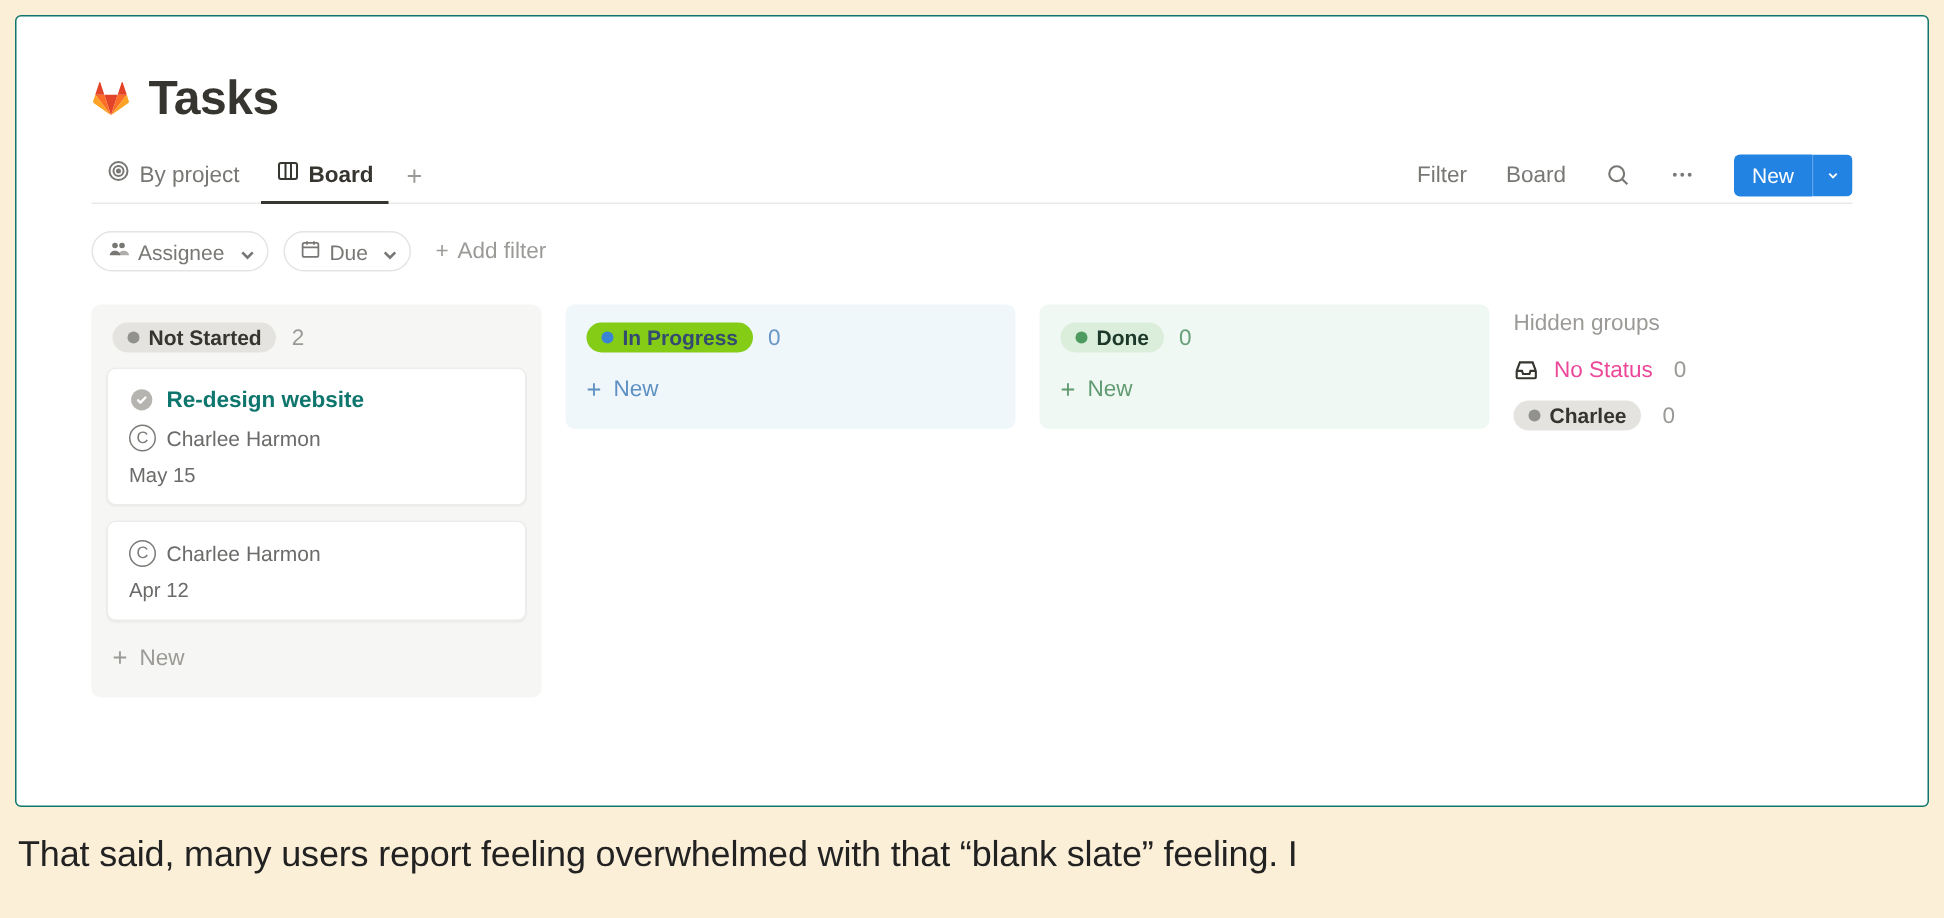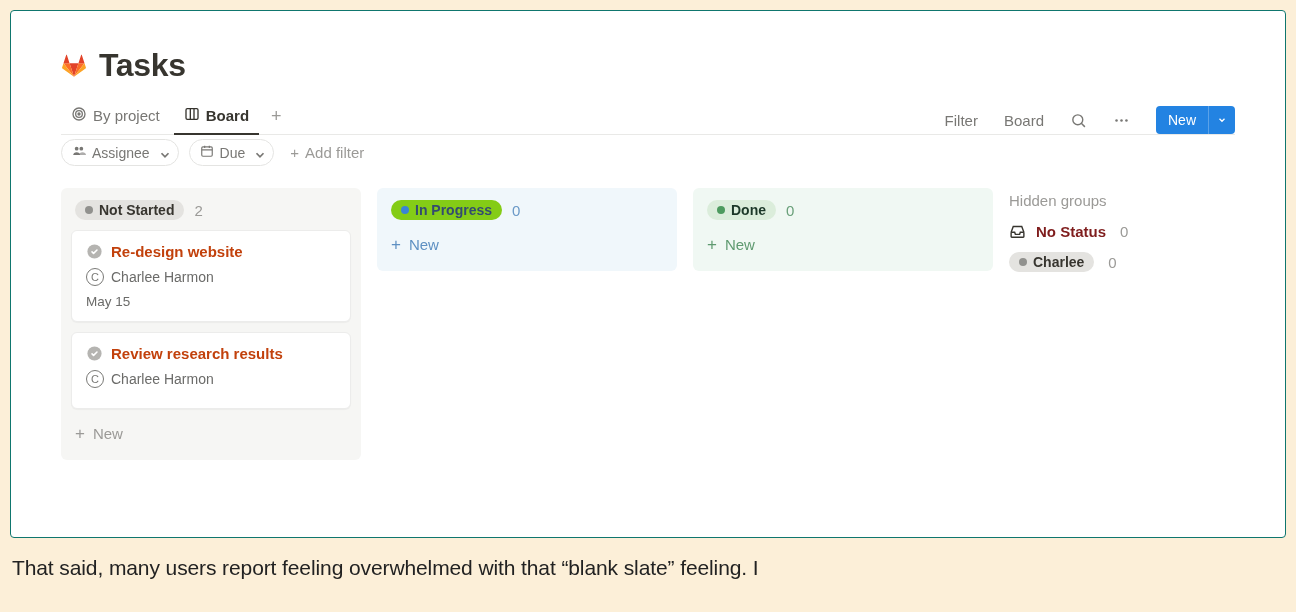--- a/index.html
+++ b/index.html
@@ -30,23 +30,23 @@
   .page-header .gitlab-icon { width: 26px; height: 26px; }
   .page-title {
     font-size: 32px;
     font-weight: 700;
     letter-spacing: -0.01em;
   }
 
   
   .tabs-row {
     display: flex;
-    align-items: flex-end;
+    align-items: center;
     border-bottom: 1px solid #e9e9e7;
-    margin-bottom: 4px;
+    margin-bottom: 18px;
   }
   .tabs-left { display: flex; align-items: center; gap: 4px; }
   .tab {
     display: flex;
     align-items: center;
     gap: 6px;
     padding: 8px 10px;
     font-size: 15px;
     color: #787774;
     cursor: pointer;
@@ -172,21 +172,21 @@
   .card {
     background: #fff;
     border: 1px solid #ececeb;
     border-radius: 6px;
     padding: 12px 14px;
     margin-bottom: 10px;
     box-shadow: 0 1px 1px rgba(15,15,15,0.04);
     cursor: pointer;
   }
   .card-title-row { display: flex; align-items: center; gap: 8px; margin-bottom: 8px; }
-  .card-title { font-size: 15px; font-weight: 600; color: #c2410c; }
+  .card-title { font-size: 15px; font-weight: 600; color: #0f766e; }
   .check-icon { color: #b5b4b1; flex:none; }
   .check-icon svg { width: 17px; height: 17px; display:block; }
   .card-assignee { display: flex; align-items: center; gap: 7px; font-size: 14px; color: #6b6b69; margin-bottom: 8px;}
   .avatar-c {
     width: 18px; height: 18px; border: 1.3px solid #7a7a77; border-radius: 50%;
     display: flex; align-items: center; justify-content: center;
     font-size: 11px; color: #7a7a77; flex:none;
   }
   .card-date { font-size: 13.5px; color: #6b6b69; }
 
@@ -203,27 +203,27 @@
   .hidden-groups {
     width: 200px;
     flex: none;
     padding-top: 4px;
   }
   .hidden-title { font-size: 15px; color: #9b9a97; margin-bottom: 14px; }
   .hidden-row {
     display: flex; align-items: center; gap: 10px;
     font-size: 15px; margin-bottom: 12px; cursor: pointer;
   }
-  .hidden-row .label { font-weight: 700; color: #7f1d1d; }
+  .hidden-row .label { font-weight: 400; color: #ec4899; }
   .hidden-row .count { color: #9b9a97; margin-left: 4px; }
   .inbox-icon svg { width: 17px; height: 17px; display:block; color:#37352f; }
 
   .footer-text {
     margin-top: 18px;
-    font-size: 21px;
+    font-size: 24px;
     color: #222;
     padding-left: 2px;
     letter-spacing: -0.005em;
   }
 </style>
 </head>
 <body>
 
 <div class="app-frame">
 
@@ -355,33 +355,25 @@
           <span class="card-title">Re-design website</span>
         </div>
         <div class="card-assignee">
           <span class="avatar-c">C</span>
           <span>Charlee Harmon</span>
         </div>
         <div class="card-date">May 15</div>
       </div>
 
       <div class="card">
-        <div class="card-title-row">
-          <span class="check-icon">
-            <svg viewBox="0 0 24 24" fill="currentColor">
-                <circle cx="12" cy="12" r="10"></circle>
-                <path d="M8.5 12.5l2.2 2.2 4.8-4.8" stroke="#fff" stroke-width="2.2" fill="none" stroke-linecap="round" stroke-linejoin="round"></path>
-              </svg>
-          </span>
-          <span class="card-title">Review research results</span>
-        </div>
         <div class="card-assignee">
           <span class="avatar-c">C</span>
           <span>Charlee Harmon</span>
         </div>
+        <div class="card-date">Apr 12</div>
       </div>
 
       <div class="col-new">
         <span class="plus">+</span>
         <span>New</span>
       </div>
     </div>
 
     <div class="column in-progress">
       <div class="col-head">

